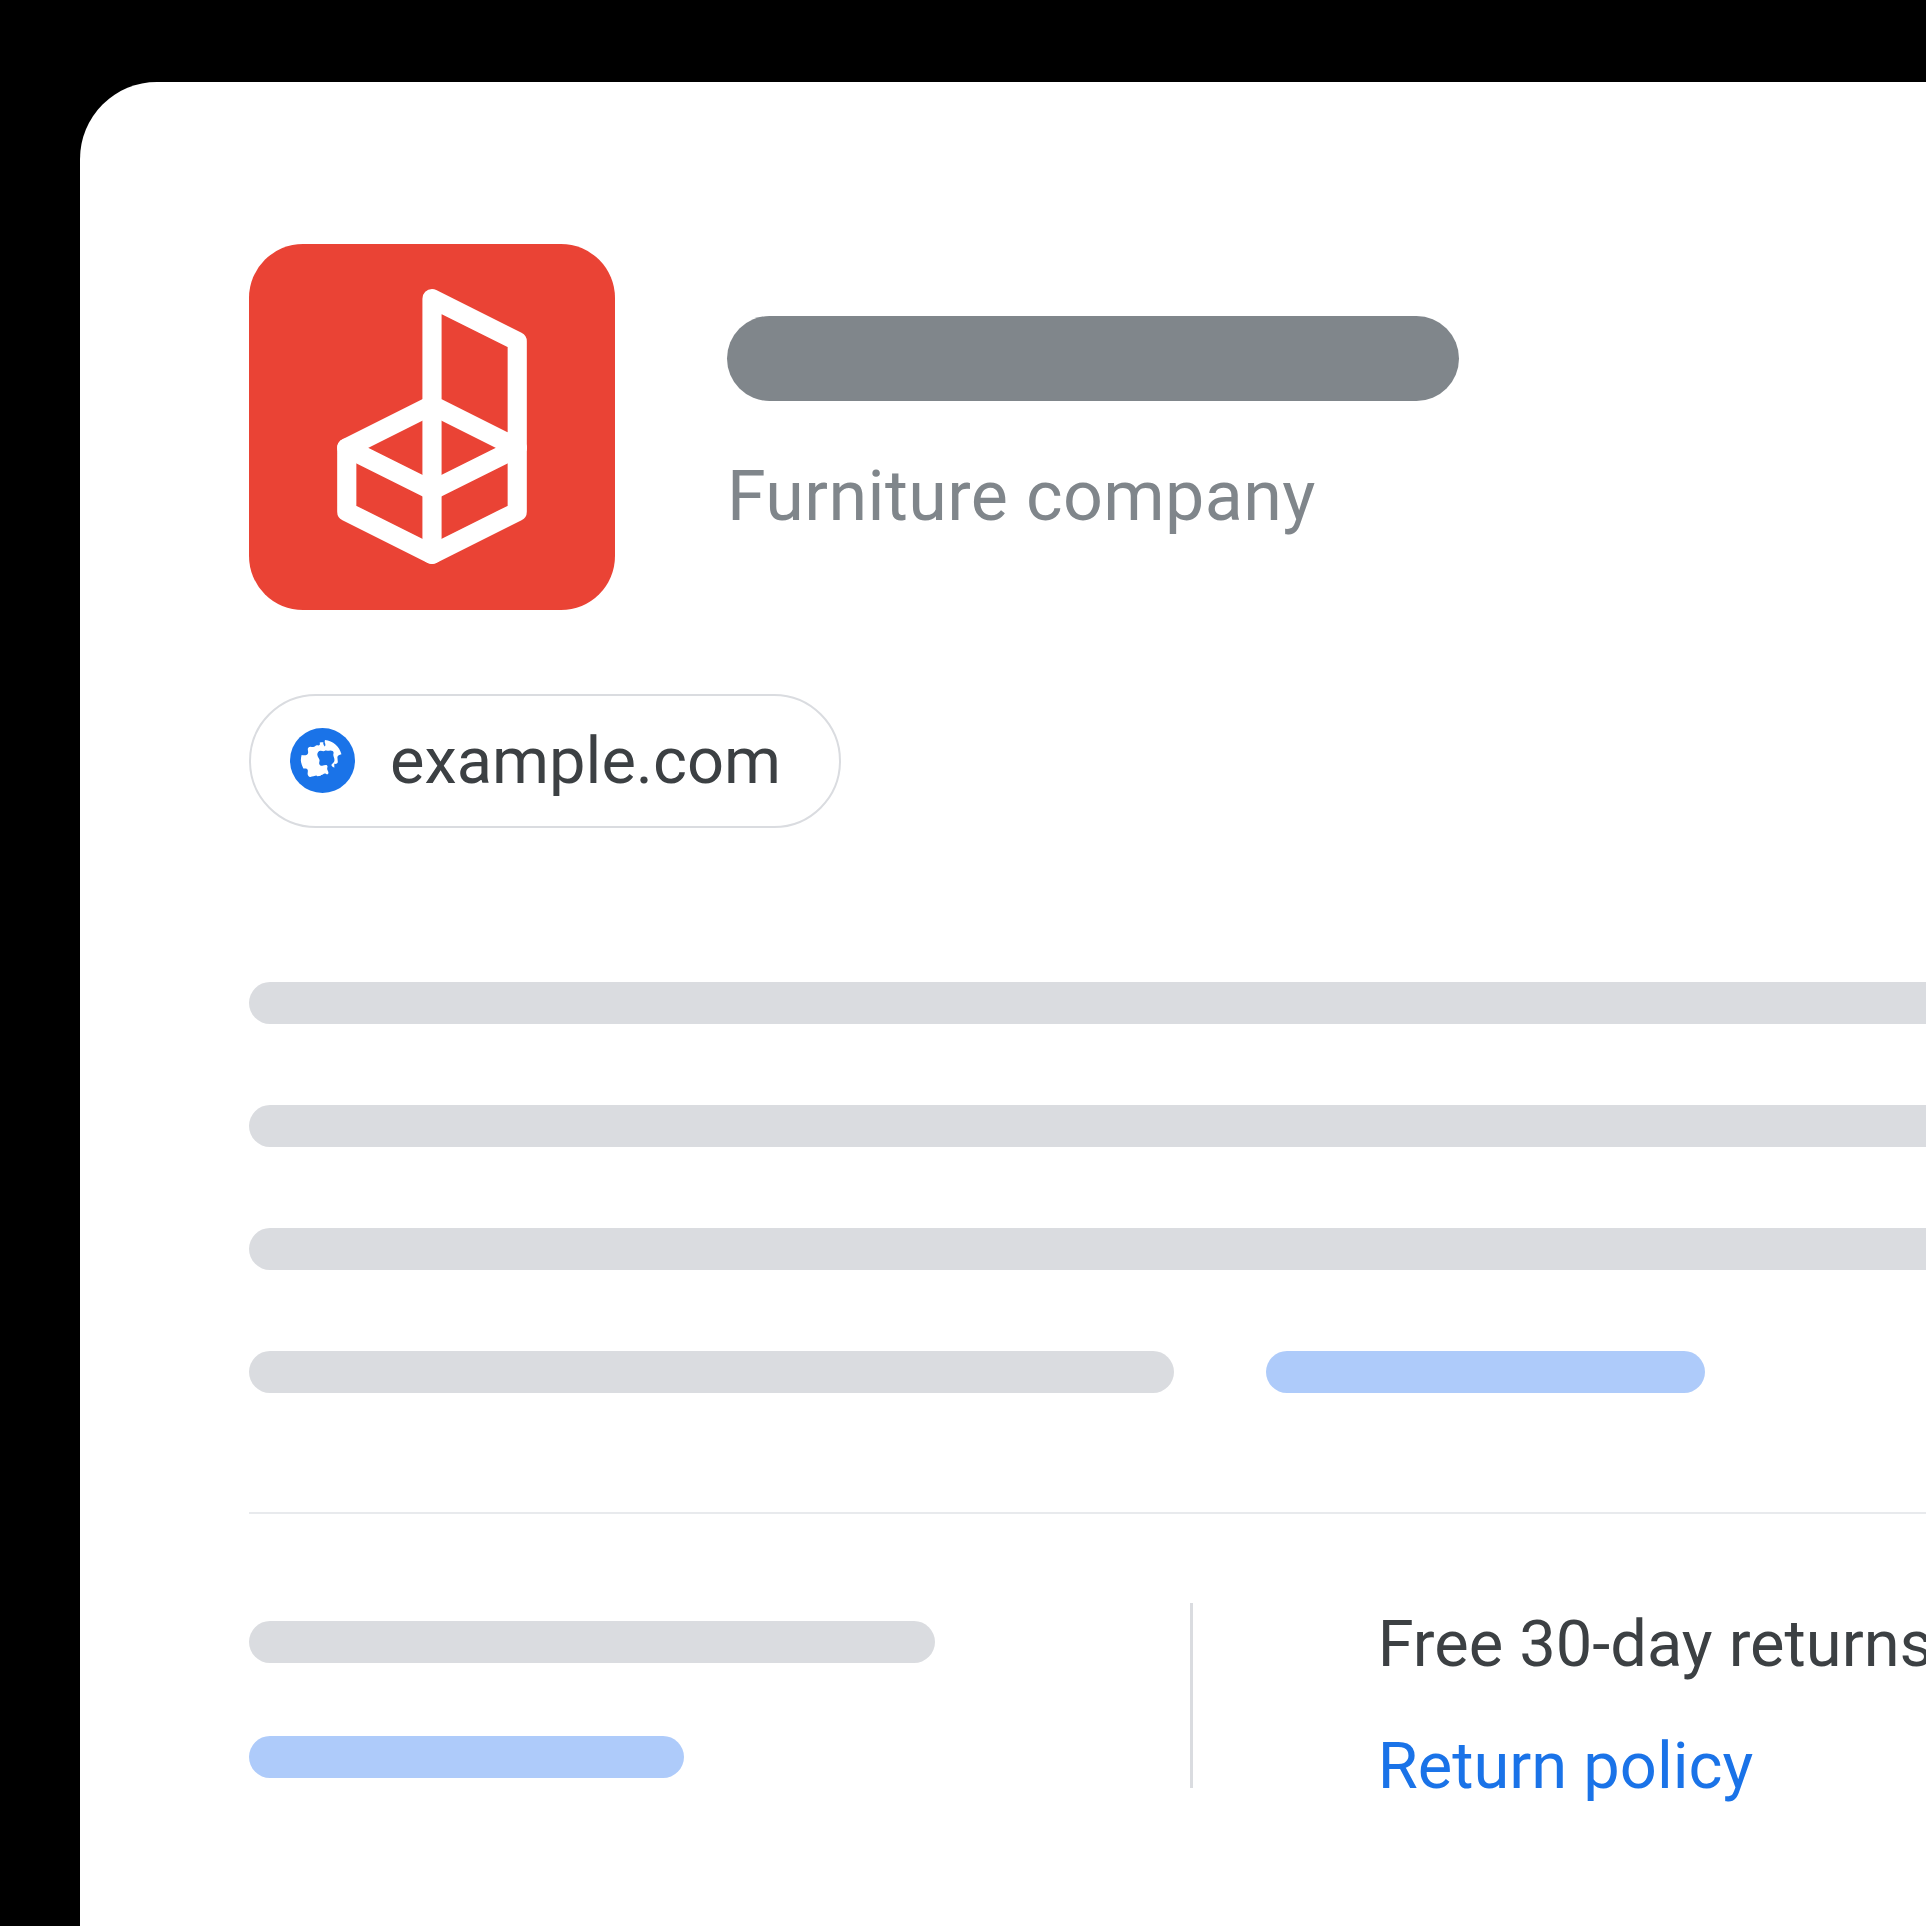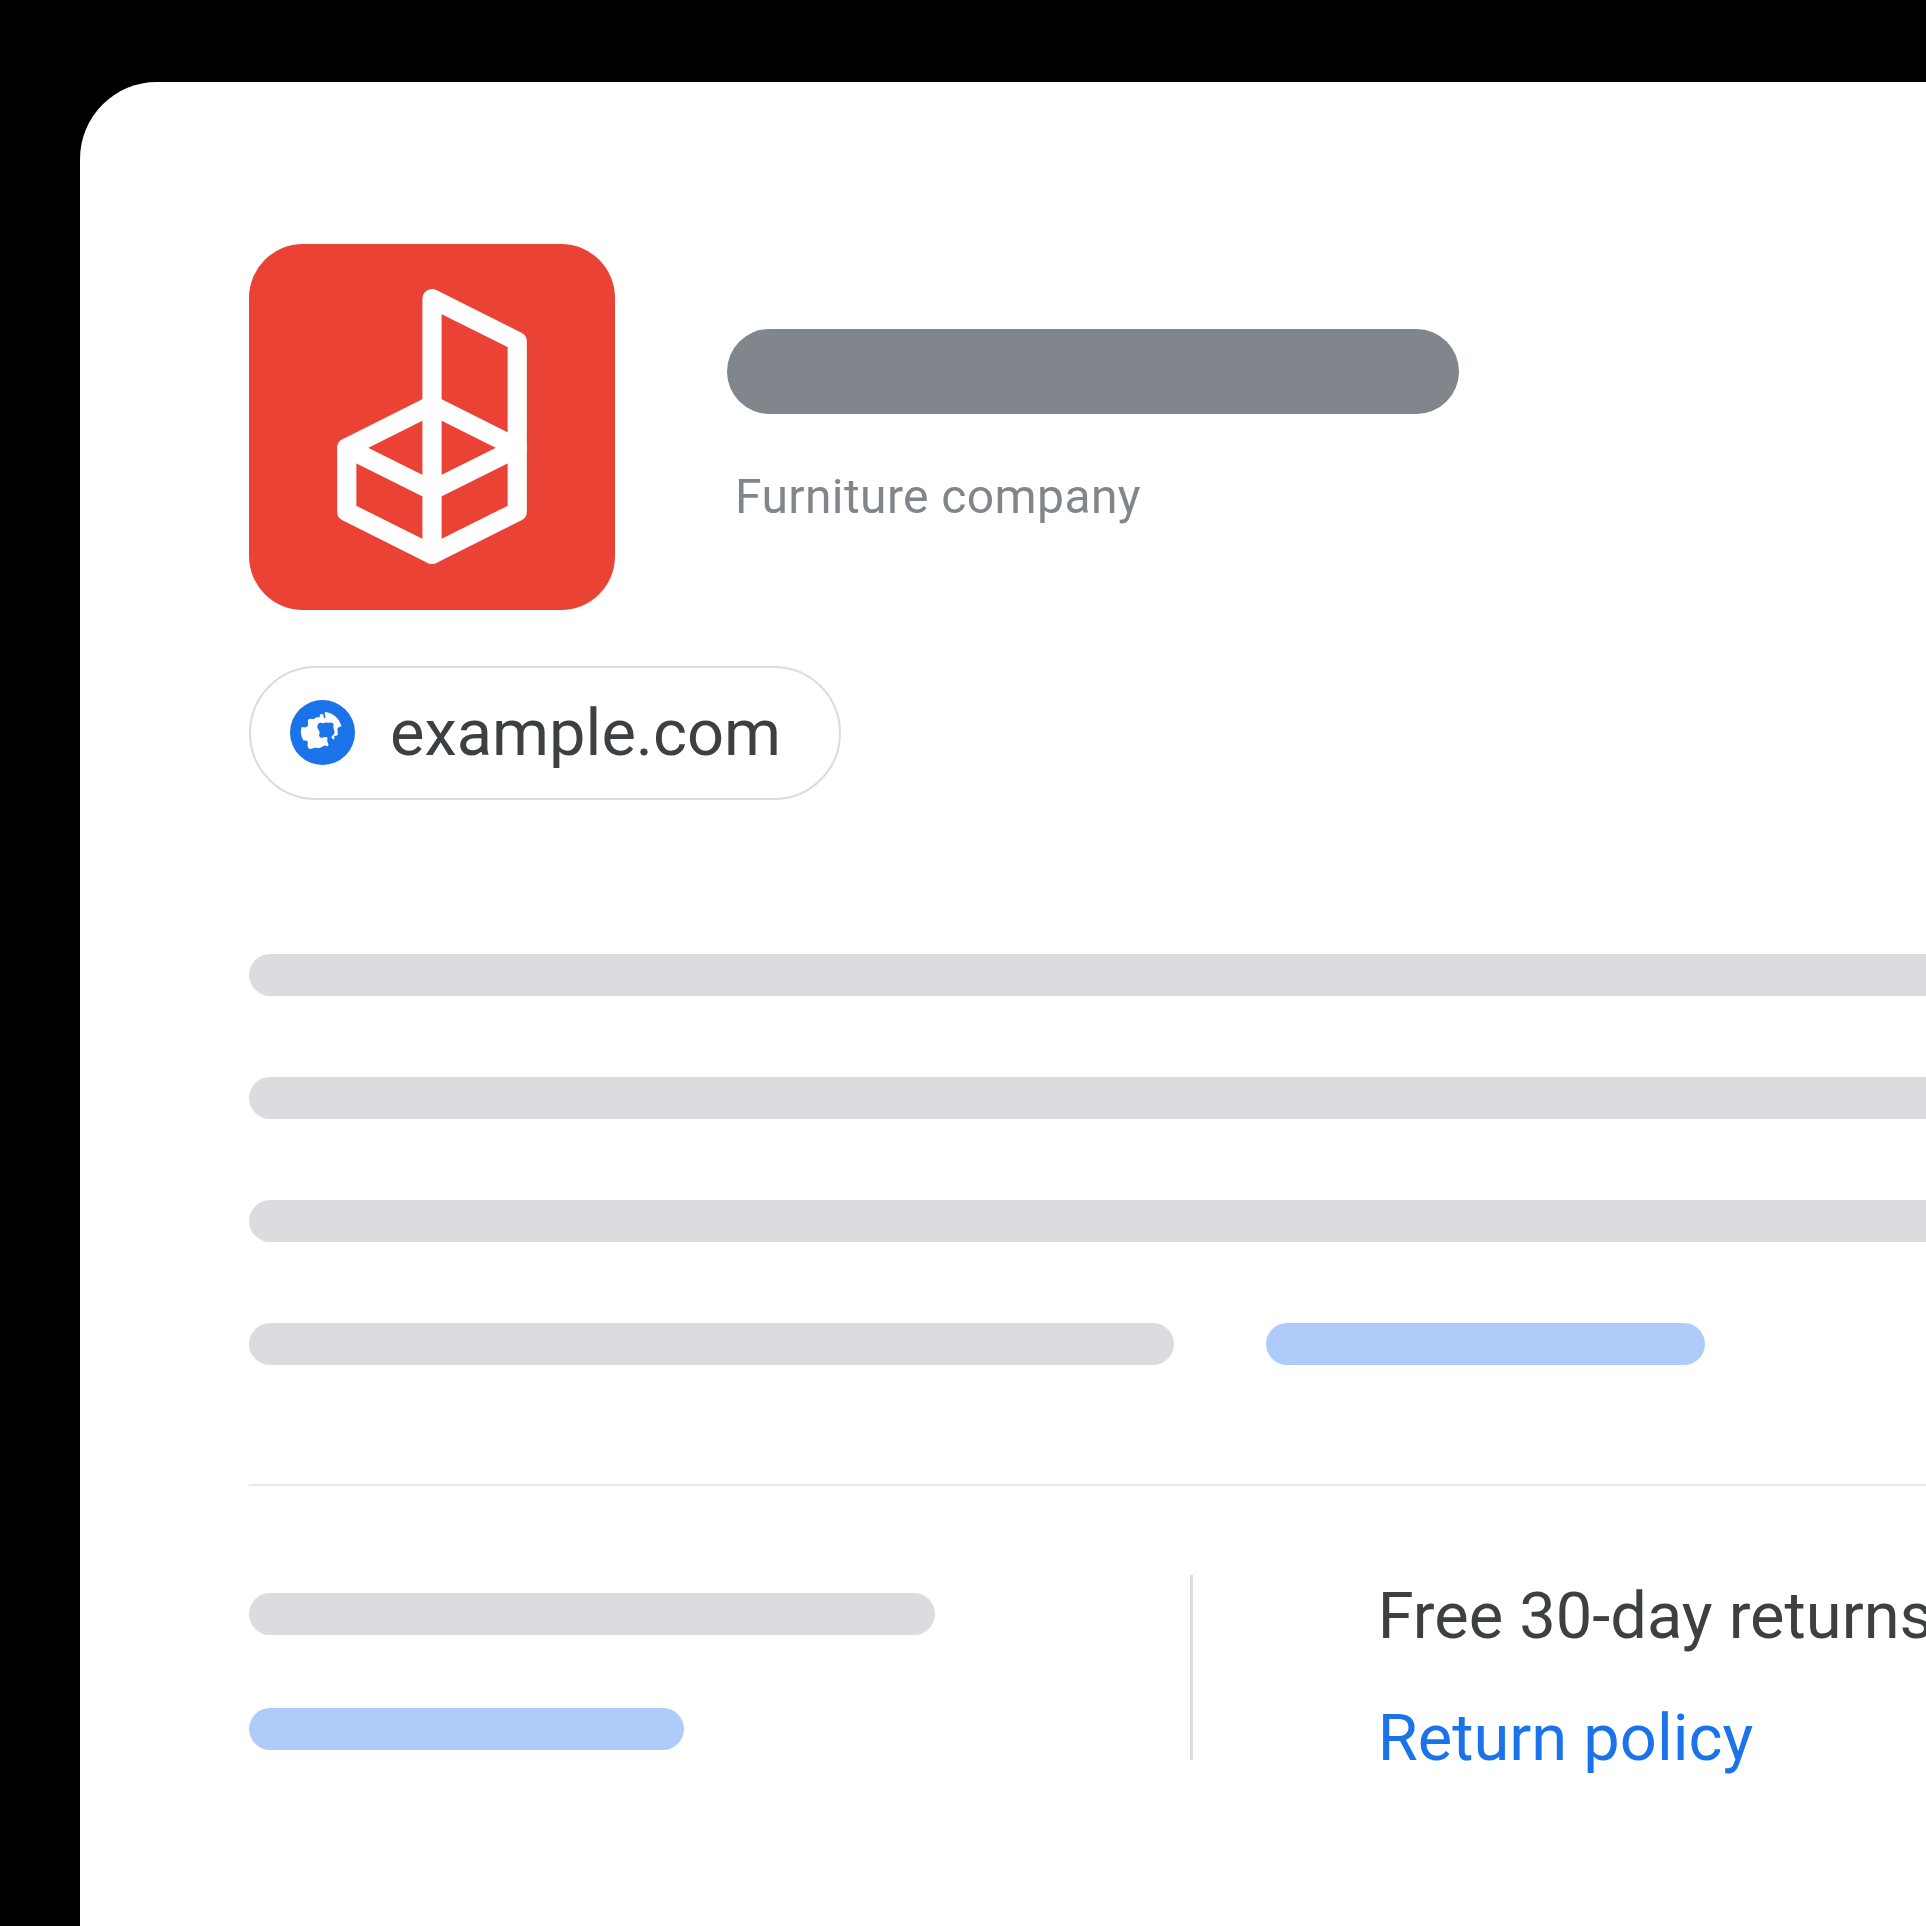--- a/index.html
+++ b/index.html
@@ -51,29 +51,28 @@
     flex-direction: column;
     gap: 54px;
   }
   .title-bar {
     width: 732px;
     height: 85px;
     background: #80868b;
     border-radius: 46px;
   }
   .subtitle {
-    font-size: 48px;
+    font-size: 70px;
     color: #80868b;
     letter-spacing: 0.4px;
-    margin-left: 8px;
   }
 
   
   .chip {
-    margin-top: 56px;
+    margin-top: 84px;
     display: inline-flex;
     align-items: center;
     gap: 35px;
     border: 2.3px solid #dadce0;
     border-radius: 385px;
     padding: 27px 58px 27px 39px;
     cursor: pointer;
   }
   .chip .globe svg {
     width: 65px;

